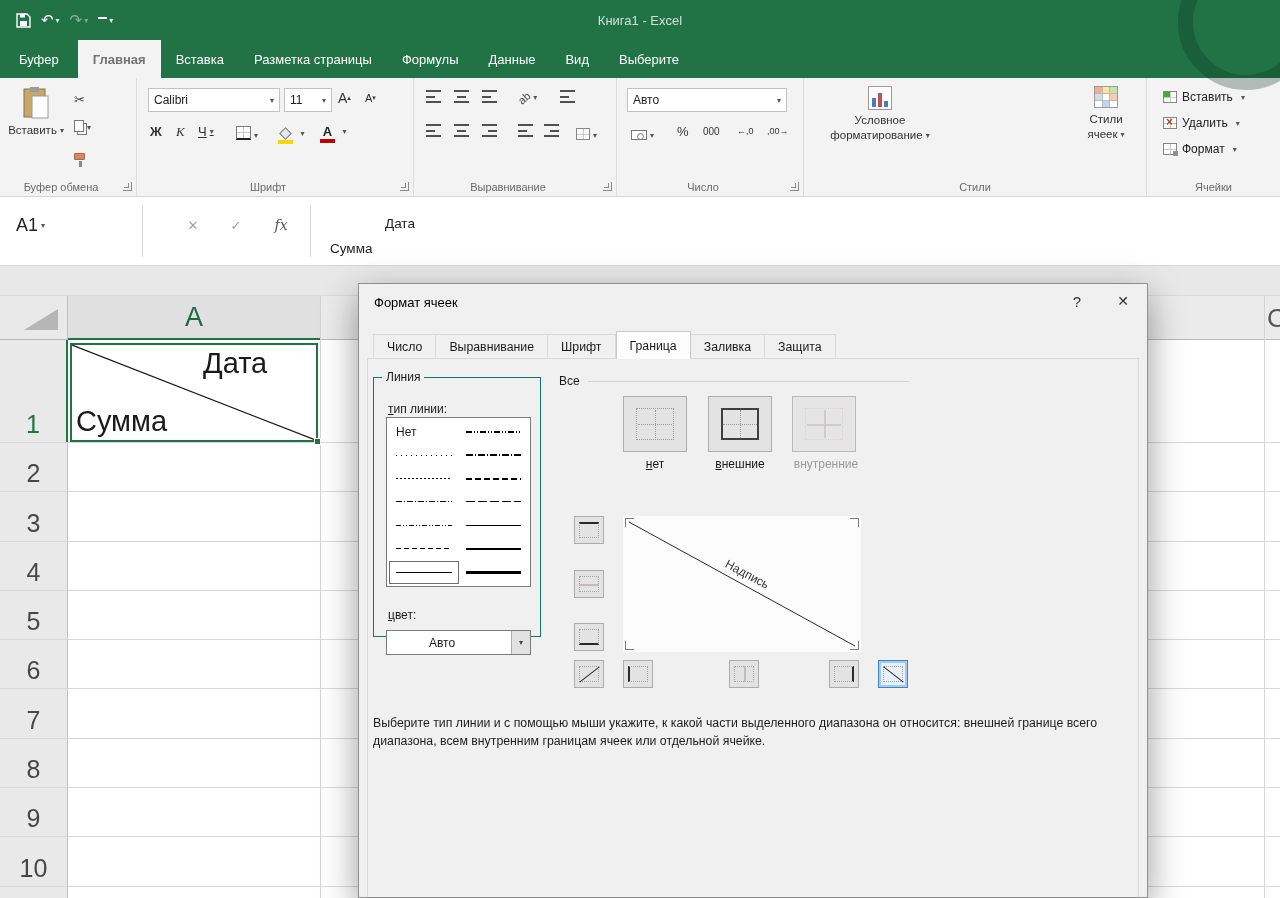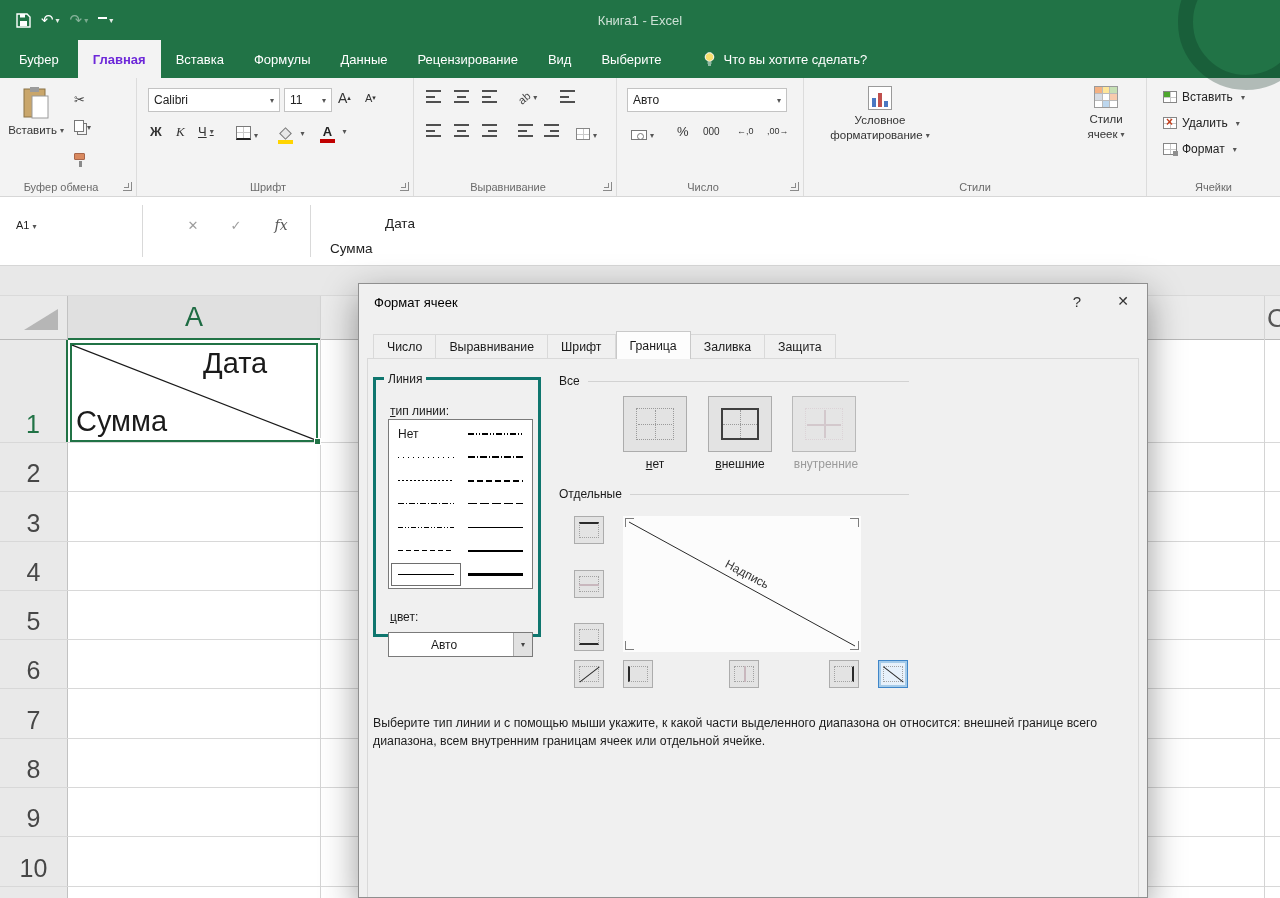--- a/index.html
+++ b/index.html
@@ -15,21 +15,21 @@
   .qat{display:flex;align-items:center;gap:10px;padding-left:16px;color:#fff}
   .qbtn{display:flex;align-items:center;color:#fff;font-size:15px;cursor:default}
   .qbtn.dim{opacity:.45}
   .wintitle{position:absolute;left:0;right:0;top:0;height:40px;display:flex;align-items:center;justify-content:center;color:rgba(235,245,238,.85);font-size:13px;pointer-events:none}
   .deco-ring{position:absolute;right:-34px;top:-46px;width:136px;height:136px;border-radius:50%;border:15px solid rgba(8,44,27,.28);pointer-events:none;z-index:3}
 
   
   .tabrow{position:absolute;left:0;top:40px;width:1280px;height:38px;background:#217346;display:flex;align-items:stretch}
   .rtab{display:flex;align-items:center;padding:0 15px;color:#fff;font-size:13px;white-space:nowrap}
   .rtab.file{padding:0 19px}
-  .rtab.active{background:#f3f3f3;color:#6d28d9;font-weight:bold}
+  .rtab.active{background:#f3f3f3;color:#737373;font-weight:bold}
   .tellme{display:flex;align-items:center;gap:8px;color:#fff;font-size:13px;margin-left:26px;white-space:nowrap}
 
   
   .ribbon{position:absolute;left:0;top:78px;width:1280px;height:119px;background:#f3f3f3;border-bottom:1px solid #d7d7d7}
   .rgroup{position:absolute;top:0;height:118px;border-right:1px solid #dcdcdc}
   .glabel{position:absolute;bottom:3px;left:0;right:14px;text-align:center;font-size:11px;color:#6a6a6a;white-space:nowrap}
   .glabel.full{right:0}
   .launcher{position:absolute;right:4px;bottom:5px;width:9px;height:9px;border-right:1px solid #8a8a8a;border-bottom:1px solid #8a8a8a}
   .launcher::after{content:"";position:absolute;right:2px;bottom:2px;width:4px;height:4px;border-right:1px solid #8a8a8a;border-bottom:1px solid #8a8a8a}
   .combo{display:flex;align-items:center;justify-content:space-between;border:1px solid #c3c3c3;background:#fff;font-size:12px;padding:0 5px;height:24px;color:#222}
@@ -66,21 +66,21 @@
     linear-gradient(#cfcfcf,#cfcfcf) 33% 0/1px 100% no-repeat,
     linear-gradient(#cfcfcf,#cfcfcf) 66% 0/1px 100% no-repeat,#fff}
   .cs-icon{width:24px;height:22px;display:grid;grid-template-columns:repeat(3,1fr);grid-template-rows:repeat(3,1fr);gap:1px;border:1px solid #9a9a9a;background:#bbb}
   .cs-icon i{background:#fff}
   .cs-icon i:nth-child(1){background:#f4b183}.cs-icon i:nth-child(2){background:#ffe699}.cs-icon i:nth-child(3){background:#c6e0b4}
   .cs-icon i:nth-child(4){background:#d6dce4}.cs-icon i:nth-child(6){background:#f8cbad}
   .cs-icon i:nth-child(8){background:#bdd7ee}
 
   
   .fbar{position:absolute;left:0;top:197px;width:1280px;height:69px;background:#fff;border-bottom:1px solid #d6d6d6}
-  .namebox{position:absolute;left:8px;top:15px;width:122px;height:26px;display:flex;align-items:center;justify-content:flex-start;padding:0 8px;font-size:11px;color:#222}
+  .namebox{position:absolute;left:8px;top:15px;width:122px;height:26px;display:flex;align-items:center;justify-content:flex-start;padding:0 8px;font-size:18px;color:#222}
   .fdiv{position:absolute;top:8px;bottom:8px;width:1px;background:#d9d9d9}
   .fico{position:absolute;top:15px;height:26px;display:flex;align-items:center;justify-content:center;width:30px;color:#9d9d9d;font-size:13px}
   .fx{color:#555;font-family:"DejaVu Serif",serif;font-style:italic;font-size:14px}
   .fline{position:absolute;font-size:13.5px;color:#222}
 
   .gapband{position:absolute;left:0;top:266px;width:1280px;height:30px;background:#e8e8e8;border-bottom:1px solid #dadada}
 
   
   .colband{position:absolute;left:0;top:296px;width:1280px;height:44px;background:#ebebeb;border-bottom:1px solid #b9b9b9}
   .cornerbox{position:absolute;left:0;top:296px;width:68px;height:44px;background:#e9e9e9;border-right:1px solid #c2c2c2;border-bottom:1px solid #b9b9b9}
@@ -100,21 +100,21 @@
 
   
   .dialog{position:absolute;left:358px;top:283px;width:790px;height:615px;background:#f0f0f0;border:1px solid #8f8f8f;box-shadow:0 12px 34px rgba(0,0,0,.4);z-index:20;font-size:12px;color:#1a1a1a}
   .dtitle{position:absolute;left:0;top:0;right:0;height:36px;display:flex;align-items:center;padding-left:15px;font-size:13px;color:#000}
   .dctl{position:absolute;top:0;width:44px;height:34px;display:flex;align-items:center;justify-content:center;font-size:15px;color:#333}
   .dtabs{position:absolute;left:14px;top:50px;display:flex;align-items:flex-end;height:25px;z-index:2}
   .dtab{height:25px;display:flex;align-items:center;padding:0 13px;border:1px solid #d9d9d9;border-left-width:0;background:#f0f0f0;font-size:12.3px}
   .dtab:first-child{border-left-width:1px}
   .dtab.active{height:28px;background:#fdfdfd;border:1px solid #c9c9c9;border-bottom:none;position:relative;z-index:3}
   .dpage{position:absolute;left:8px;top:74px;right:8px;bottom:0;border:1px solid #d9d9d9;border-bottom:none;background:#f0f0f0}
-  .gbox{position:absolute;left:14px;top:93px;width:168px;height:260px;border:3px solid #0f766e}
+  .gbox{position:absolute;left:14px;top:93px;width:168px;height:260px;border:1px solid #0f766e}
   .gbox-label{position:absolute;left:8px;top:-8px;background:#f0f0f0;padding:0 4px}
   .dlabel{display:inline-block}
   .u-first::first-letter{text-decoration:underline}
   .lslist{position:absolute;left:12px;top:39px;width:145px;height:170px;border:1px solid #7a7a7a;background:#fff;display:grid;grid-template-rows:repeat(7,1fr);grid-auto-flow:column;grid-template-columns:1fr 1fr;padding:2px}
   .lsitem{display:flex;align-items:center;padding:0 7px}
   .lsitem.sel{box-shadow:inset 0 0 0 1px #6e6e6e}
   .lsmp{width:100%}
   .ls-dot1{height:1px;background:repeating-linear-gradient(90deg,#000 0 1px,transparent 1px 5px)}
   .ls-dot2{height:1px;background:repeating-linear-gradient(90deg,#000 0 2px,transparent 2px 4px)}
   .ls-dashdot{height:1px;background:repeating-linear-gradient(90deg,#000 0 6px,transparent 6px 8px,#000 8px 9px,transparent 9px 11px)}
@@ -188,32 +188,25 @@
         </span>
     </div>
     <div class="wintitle">Книга1  -  Excel</div>
   </div>
   <div class="deco-ring"></div>
 
   <div class="tabrow">
     <div class="rtab file">Буфер</div>
     <div class="rtab active">Главная</div>
     <div class="rtab">Вставка</div>
+    <div class="rtab">Разметка страницы</div>
     <div class="rtab">Формулы</div>
     <div class="rtab">Данные</div>
-    <div class="rtab">Рецензирование</div>
     <div class="rtab">Вид</div>
     <div class="rtab">Выберите</div>
-    <div class="tellme">
-      <svg width="13" height="16" viewBox="0 0 13 16">
-          <circle cx="6.5" cy="6" r="4.3" fill="#f7df6e" stroke="#fff" stroke-width="1"></circle>
-          <path d="M4.5 12h4M5 14h3" stroke="#fff" stroke-width="1.2"></path>
-        </svg>
-      <span>Что вы хотите сделать?</span>
-    </div>
   </div>
 
   <div class="ribbon">
 
     <div class="rgroup" style="left:0;width:137px">
       <div class="bigbtn" style="left:10px;top:8px;width:52px">
         <svg width="28" height="34" viewBox="0 0 28 34">
             <rect x="2" y="3" width="21" height="28" fill="#c9a66b" stroke="#8a7347"></rect>
             <rect x="8" y="1" width="9" height="5" fill="#9b9b9b"></rect>
             <rect x="10" y="10" width="16" height="22" fill="#fff" stroke="#9a9a9a"></rect>
@@ -564,24 +557,20 @@
       <span class="pi inner">
           <i class="o"></i>
           <i class="h"></i>
           <i class="v"></i>
         </span>
     </div>
     <div class="plabel u-first" style="left:264px;top:173px;width:64px">нет</div>
     <div class="plabel u-first" style="left:349px;top:173px;width:64px">внешние</div>
     <div class="plabel dis" style="left:424px;top:173px;width:86px">внутренние</div>
 
-    <div class="sechead" style="top:203px">
-      <span>Отдельные</span>
-        <span class="rule"></span>
-    </div>
     <div class="tbtn" style="left:215px;top:232px">
         <span class="ti top"></span>
       </div>
     <div class="tbtn" style="left:215px;top:286px">
         <span class="ti hmid"></span>
       </div>
     <div class="tbtn" style="left:215px;top:339px">
         <span class="ti bot"></span>
       </div>
 

